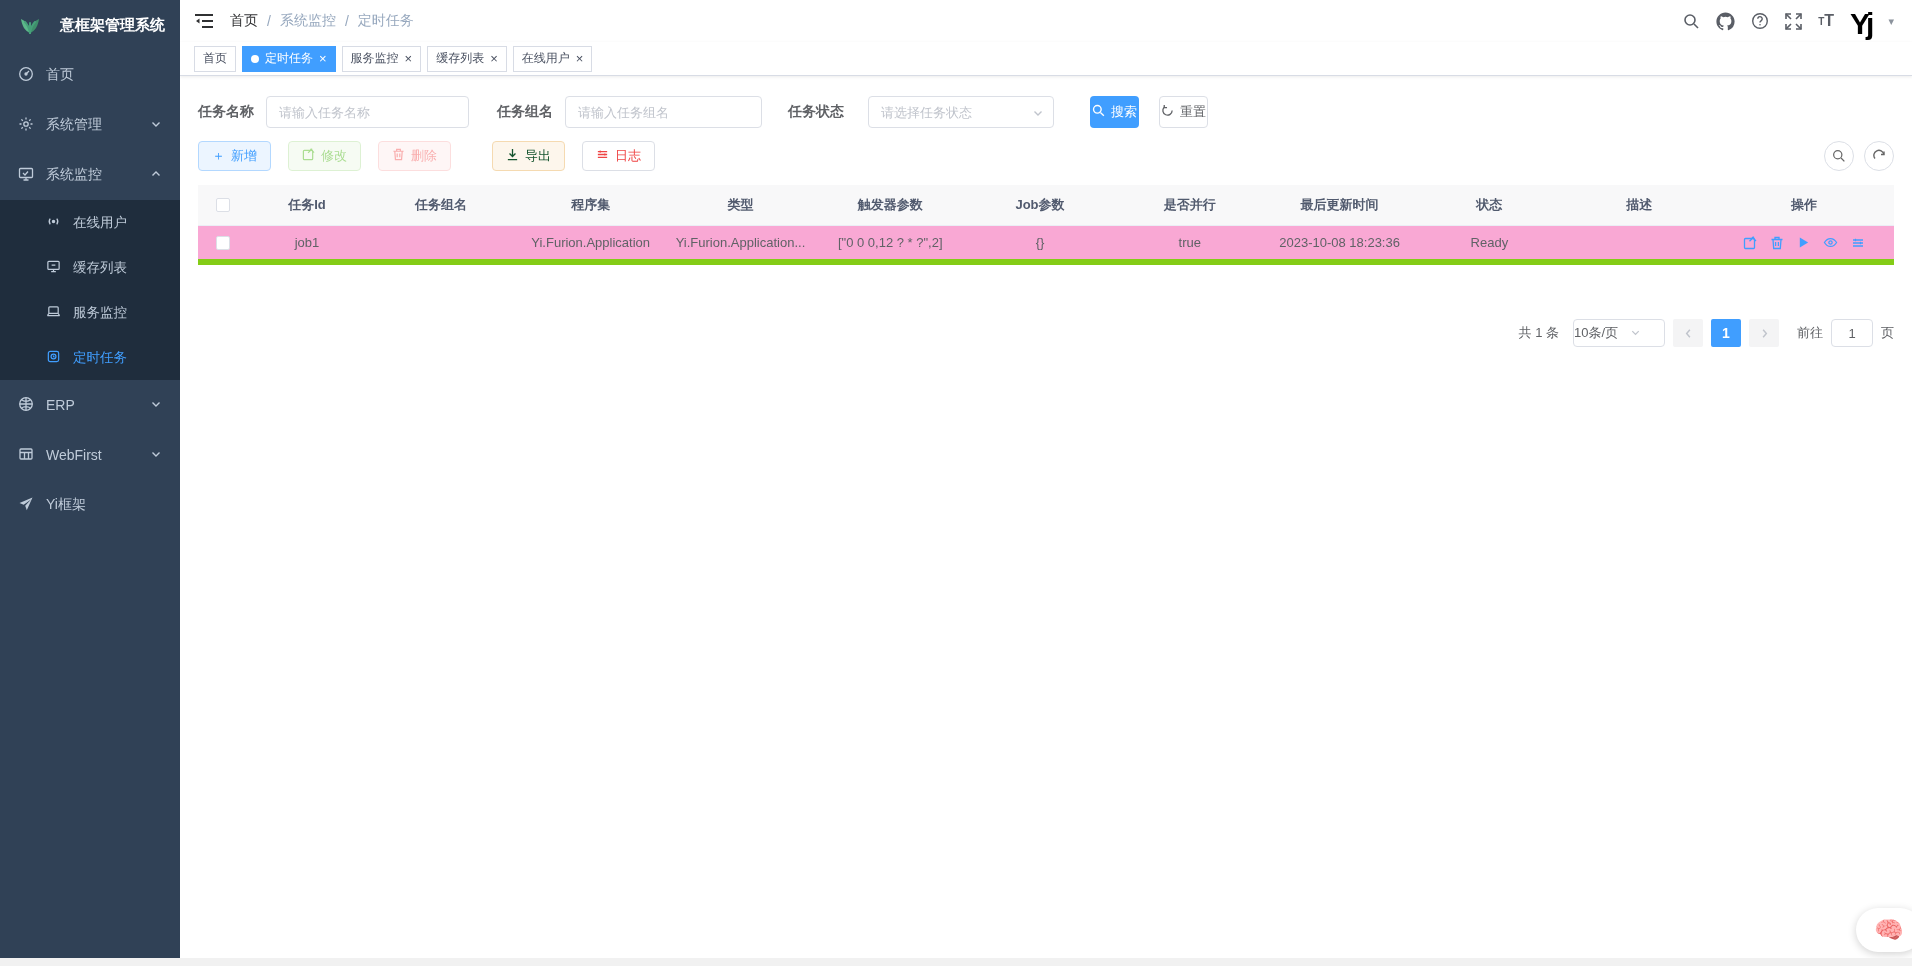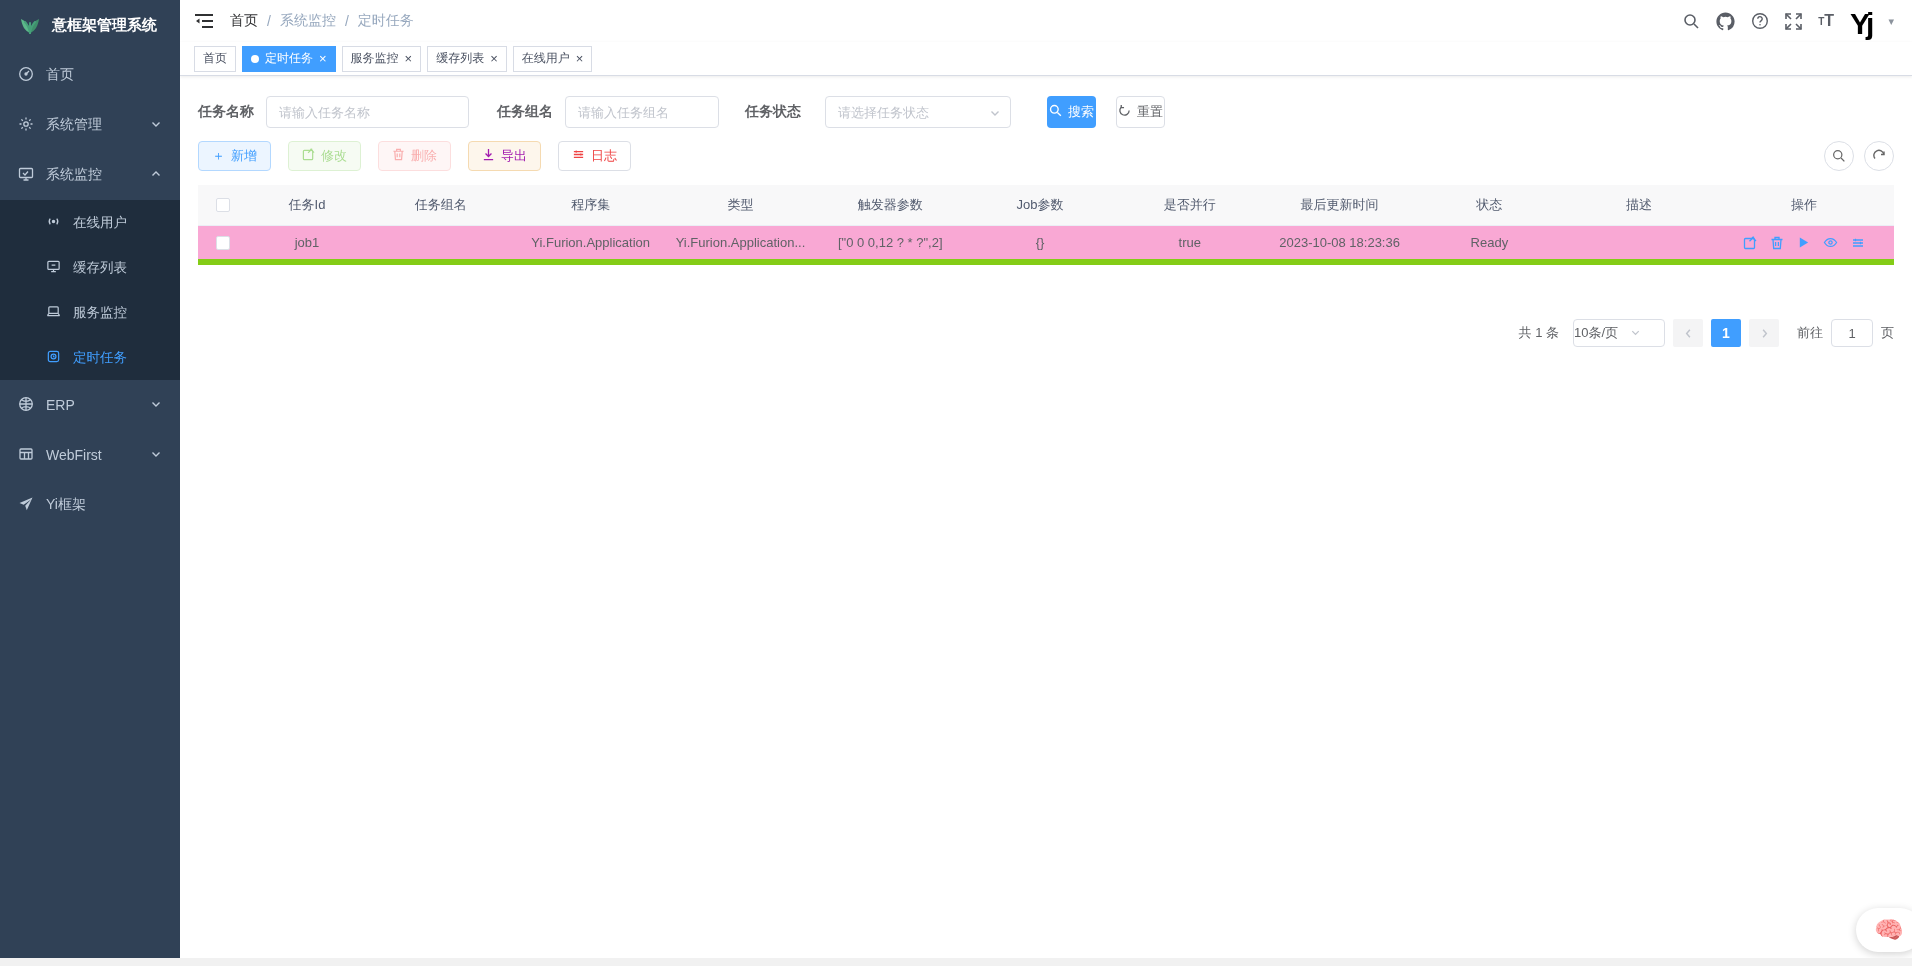--- a/index.html
+++ b/index.html
@@ -1,21 +1,21 @@
 <!DOCTYPE html>
 <html><head>
 <meta charset="utf-8">
 <style>
   * { margin:0; padding:0; box-sizing:border-box; font-family:"Liberation Sans", sans-serif; }
   html,body { width:1912px; height:966px; background:#fff; overflow:hidden; }
   body { position:relative; }
 
   
   .sidebar { position:absolute; left:0; top:0; width:180px; height:958px; background:#304156; color:#bfcbd9; z-index:5; }
-  .logo-row { height:50px; display:flex; align-items:center; padding-left:18px; gap:10px; color:#fff; font-weight:bold; font-size:15px; }
+  .logo-row { height:50px; display:flex; align-items:center; padding-left:18px; gap:18px; color:#fff; font-weight:bold; font-size:15px; }
   .menu-item { height:50px; display:flex; align-items:center; padding:0 18px; gap:12px; font-size:14px; cursor:pointer; }
   .menu-item svg { flex:none; }
   .menu-item .chev { margin-left:auto; color:#bfcbd9; }
   .submenu { background:#1f2d3d; }
   .submenu .menu-item { height:45px; padding-left:46px; font-size:13.5px; }
   .menu-item.active { color:#409eff; }
 
   
   .main { position:absolute; left:180px; top:0; right:0; height:958px; background:#fff; }
   .topbar { height:42px; display:flex; align-items:center; padding:0 18px 0 14px; }
@@ -46,29 +46,29 @@
   .btn { height:32px; border-radius:4px; font-size:13px; padding:0 1px; display:inline-flex; align-items:center; gap:6px; border:1px solid transparent; cursor:pointer; background:#fff; }
   .btn-primary { background:#409eff; color:#fff; }
   .btn-default { border-color:#dcdfe6; color:#606266; }
 
   
   .toolbar { display:flex; align-items:center; margin-top:13px; }
   .tbtn { height:30px; padding:0 13px; border-radius:4px; font-size:13px; display:inline-flex; align-items:center; gap:6px; margin-right:17px; border:1px solid; cursor:pointer; }
   .tbtn.add    { color:#409eff; background:#ecf5ff; border-color:#b3d8ff; }
   .tbtn.edit   { color:#67c23a; background:#f0f9eb; border-color:#c2e7b0; opacity:.55; cursor:not-allowed; }
   .tbtn.del    { color:#f56c6c; background:#fef0f0; border-color:#fbc4c4; opacity:.55; cursor:not-allowed; }
-  .tbtn.export { color:#a21caf; background:#fdf6ec; border-color:#f5dab1; }
+  .tbtn.export { color:#14532d; background:#fdf6ec; border-color:#f5dab1;margin-left:24px; }
   .tbtn.log    { color:#ef4444; background:#fff;    border-color:#dcdfe6; }
   .toolbar-right { margin-left:auto; display:flex; gap:10px; }
   .circle-btn { width:30px; height:30px; border-radius:50%; border:1px solid #dcdfe6; display:flex; align-items:center; justify-content:center; color:#666; background:#fff; cursor:pointer; }
 
   
   .table { margin-top:14px; font-size:13px; color:#606266; }
   .thead, .trow { display:flex; align-items:center; height:40px; }
-  .thead { background:#f8f8f9; color:#515a6e; font-weight:normal;justify-content:flex-end; }
+  .thead { background:#f8f8f9; color:#515a6e; font-weight:bold; }
   .trow { border-top:1px solid #ebeef5; border-bottom:6px solid #84cc16; background:#f9a8d4; }
   .cell { text-align:center; overflow:hidden; white-space:nowrap; }
   .c-check { width:50px; flex:none; display:flex; justify-content:center; }
   .c-id { width:118px; flex:none; }
   .c-flex { flex:1; }
   .c-op { width:180px; flex:none; }
   .checkbox { width:14px; height:14px; border:1px solid #dcdfe6; border-radius:2px; background:#fff; cursor:pointer; }
   .actions { display:flex; gap:13px; justify-content:center; color:#409eff; }
   .actions .act { cursor:pointer; display:flex; align-items:center; }
 
@@ -273,21 +273,21 @@
     </span>
   </div>
 
   <div class="content">
 
     <div class="filter-row">
       <span class="f-label">任务名称</span>
       <input class="f-input" placeholder="请输入任务名称" style="">
       <span class="gap1"></span>
       <span class="f-label">任务组名</span>
-      <input class="f-input" style="width: 154px;" placeholder="请输入任务组名">
+      <input class="f-input" style="width: 197px;" placeholder="请输入任务组名">
       <span class="gap2"></span>
       <span class="f-label">任务状态</span>
       <span class="select-wrap">
         <input class="f-input" style="width: 186px; margin-left: 12px;" readonly="" placeholder="请选择任务状态">
         <span class="sel-chev"><svg width="12" height="12" viewBox="0 0 12 12" fill="none" stroke="currentColor" stroke-width="1.4">
               <path d="M2.5 4.5L6 8l3.5-3.5"></path>
             </svg></span>
       </span>
       <span style="width:36px"></span>
       <button class="btn btn-primary">

